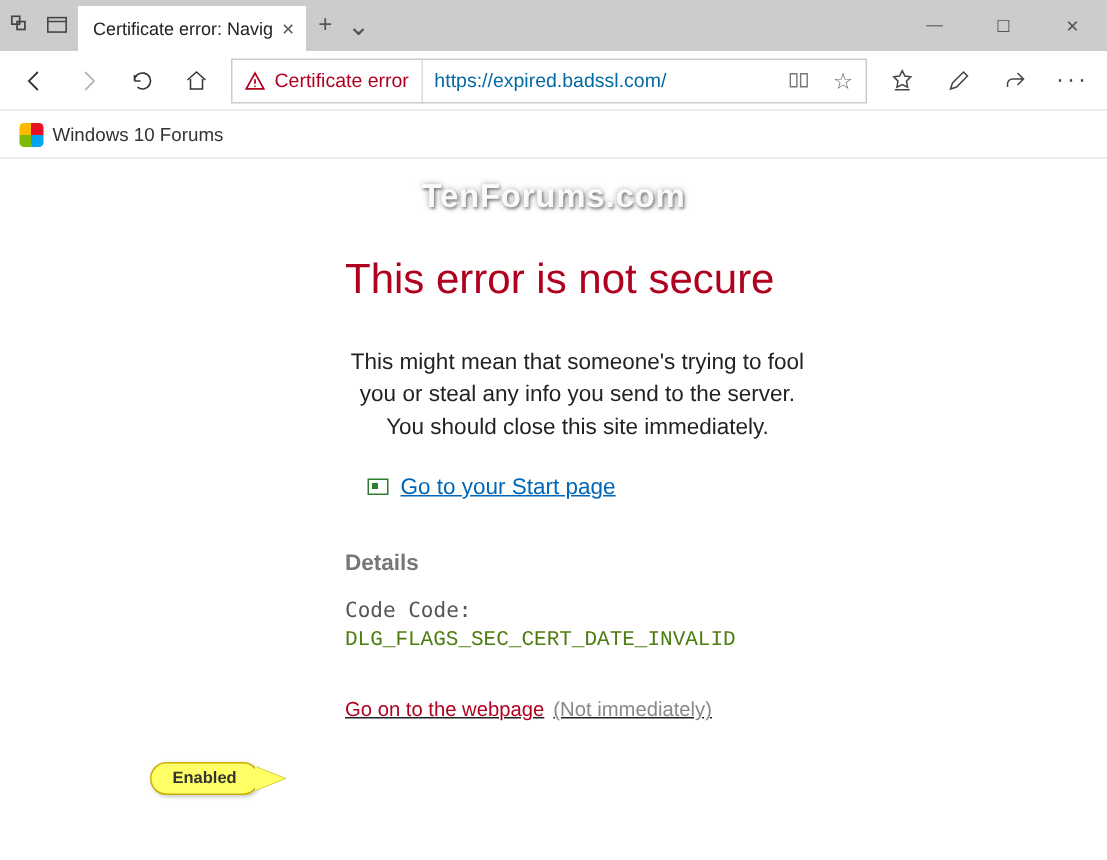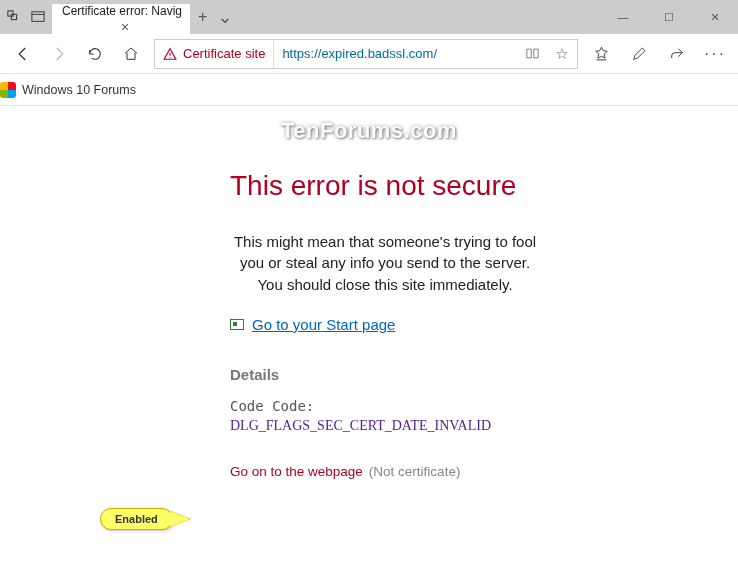--- a/index.html
+++ b/index.html
@@ -25,21 +25,20 @@
   .tab {
     background: #fff;
     height: 30px;
     display: flex;
     align-items: center;
     padding: 0 8px 0 10px;
     font-size: 12px;
     color: #222;
     max-width: 180px;
     position: relative;
-    flex-direction: column;
   }
   .tab .tab-title { white-space:nowrap; overflow:hidden; text-overflow:clip; flex:1;}
   .tab .close { margin-left:6px; font-size:14px; color:#555; line-height:1;}
   .tab-actions { display:flex; align-items:center; height:100%; gap:10px; padding:0 8px;}
   .tab-actions span { color:#555; font-size:16px;}
   .window-controls { margin-left:auto; display:flex; height:100%;}
   .wc-btn { width:46px; display:flex; align-items:center; justify-content:center; color:#555; font-size:11px;}
   
   .toolbar {
     height: 40px;
@@ -70,47 +69,47 @@
   .addr .url { flex:1; padding:0 8px; color:#0369a1; }
   .addr .rbtn { width:30px; display:flex; align-items:center; justify-content:center; color:#666; height:100%; font-size:15px;}
   .right-icons { display:flex; align-items:center; gap:4px; }
   
   .bookbar {
     height:32px;
     background:#fff;
     border-bottom:1px solid #e6e6e6;
     display:flex;
     align-items:center;
-    padding:0 0;
+    padding:0 13px;
     gap:6px;
     font-size:12.5px;
     color:#333;
   }
   .bookbar .favicon {
     width:16px; height:16px;
     background: conic-gradient(#e81123 0 90deg,#00a4ef 90deg 180deg,#7fba00 180deg 270deg,#ffb900 270deg 360deg);
     border-radius:3px;
   }
   
   .content {
     padding: 60px 0 0 230px;
     color:#222;
     font-size:15px;
     line-height:1.45;
     max-width: 540px;
   }
   h1.err-title { color:#b00020; font-weight:400; font-size:28px; margin:0 0 24px 0;}
   .para { margin-bottom:18px; max-width:320px;text-align:center;}
-  .startlink { color:#0067b8; display:inline-flex; align-items:center; gap:8px;}
+  .startlink { color:#0067b8; display:inline-flex; align-items:center; gap:8px;margin-left:15px;}
   .startlink .sp-icon { width:14px; height:11px; border:1.5px solid #2e7d32; position:relative; display:inline-block;}
   .startlink .sp-icon::after{content:"";position:absolute;left:2px;top:2px;width:4px;height:4px;background:#2e7d32;}
   .details-h { color:#777; margin:28px 0 10px 0;font-weight:bold;}
   .code-lbl { font-family: Consolas, monospace; color:#555; font-size:14px; margin-top:10px;}
-  .code-val { font-family: Liberation Serif, serif; color:#4c1d95; font-size:14px;}
-  .goon-row { margin-top:26px; display:flex; align-items:flex-end; gap:6px;}
+  .code-val { font-family: Liberation Mono, monospace; color:#4d7c0f; font-size:14px;}
+  .goon-row { margin-top:26px; display:flex; align-items:flex-end; gap:6px;text-decoration:underline;}
   .goon-row a { color:#b00020; text-decoration:none; font-size:13.5px;}
   .goon-row .nr { color:#888; font-size:13.5px;}
   
   .wm {
     position:absolute; top:118px; left:0; right:0; text-align:center;
     font-size:22px; color:rgba(255,255,255,0.95);
     text-shadow: 0 0 4px rgba(0,0,0,0.35), 1px 1px 2px rgba(0,0,0,0.4);
     font-weight:600; pointer-events:none; letter-spacing:0.5px;
   }
   
@@ -189,21 +188,21 @@
         <path d="M3 11l9-8 9 8M6 10v10h12V10" fill="none" stroke="#333" stroke-width="1.5"></path>
       </svg>
   </div>
   <div class="addr">
     <div class="cert-warn">
       <svg viewBox="0 0 24 24">
           <path d="M12 3L2 21h20L12 3z" fill="none" stroke="#b00020" stroke-width="2"></path>
           <line x1="12" y1="10" x2="12" y2="15" stroke="#b00020" stroke-width="2"></line>
           <circle cx="12" cy="18" r="1" fill="#b00020"></circle>
         </svg>
-      <span>Certificate site</span>
+      <span>Certificate error</span>
     </div>
     <div class="url">https://expired.badssl.com/</div>
     <div class="rbtn">
       <svg width="15" height="15" viewBox="0 0 24 24">
           <path d="M3 5h7v14H3zM14 5h7v14h-7z" fill="none" stroke="#777" stroke-width="1.5"></path>
         </svg>
     </div>
     <div class="rbtn">☆</div>
   </div>
   <div class="right-icons">
@@ -237,21 +236,21 @@
   <div class="para">This might mean that someone's trying to fool you or steal any info you send to the server. You should close this site immediately.</div>
   <a class="startlink" href="#">
     <span class="sp-icon"></span>
     <span>Go to your Start page</span>
   </a>
   <div class="details-h">Details</div>
   <div class="code-lbl">Code Code:</div>
   <div class="code-val">DLG_FLAGS_SEC_CERT_DATE_INVALID</div>
   <div class="goon-row">
     <a href="#">Go on to the webpage</a>
-    <span class="nr">(Not certificate)</span>
+    <span class="nr">(Not immediately)</span>
   </div>
 </div>
 
 <div class="wm">TenForums.com</div>
 
 <div class="callout">
   <span>Enabled</span>
 </div>
 
 </body></html>

